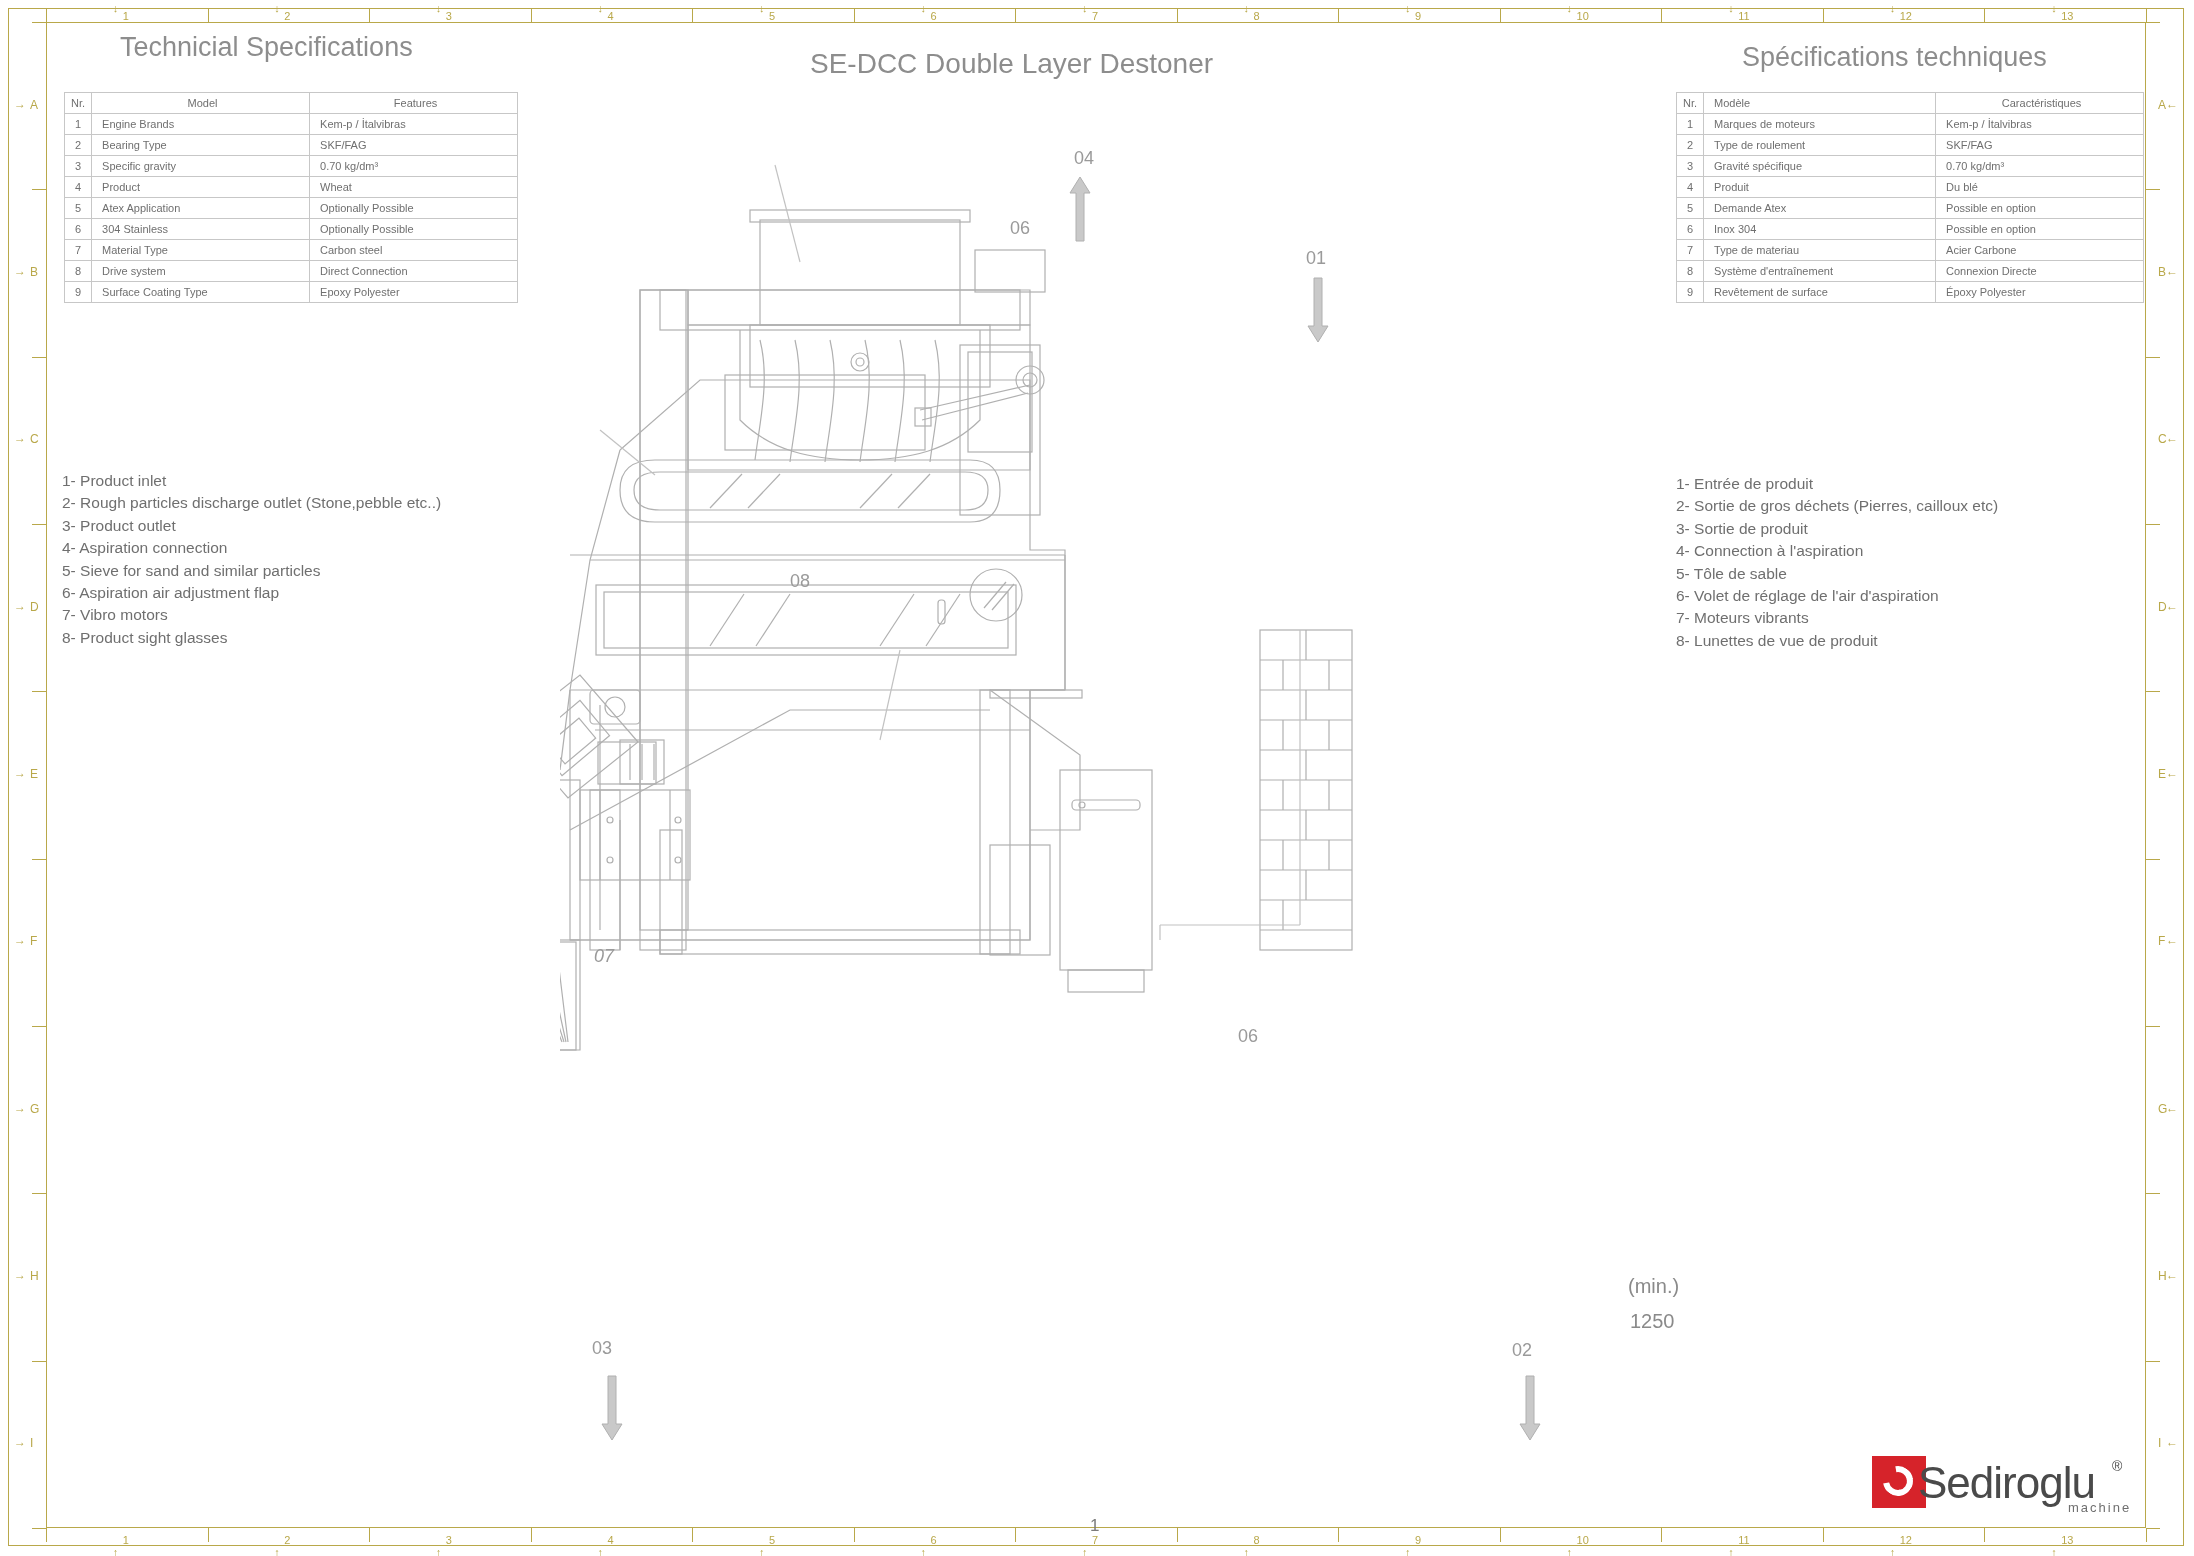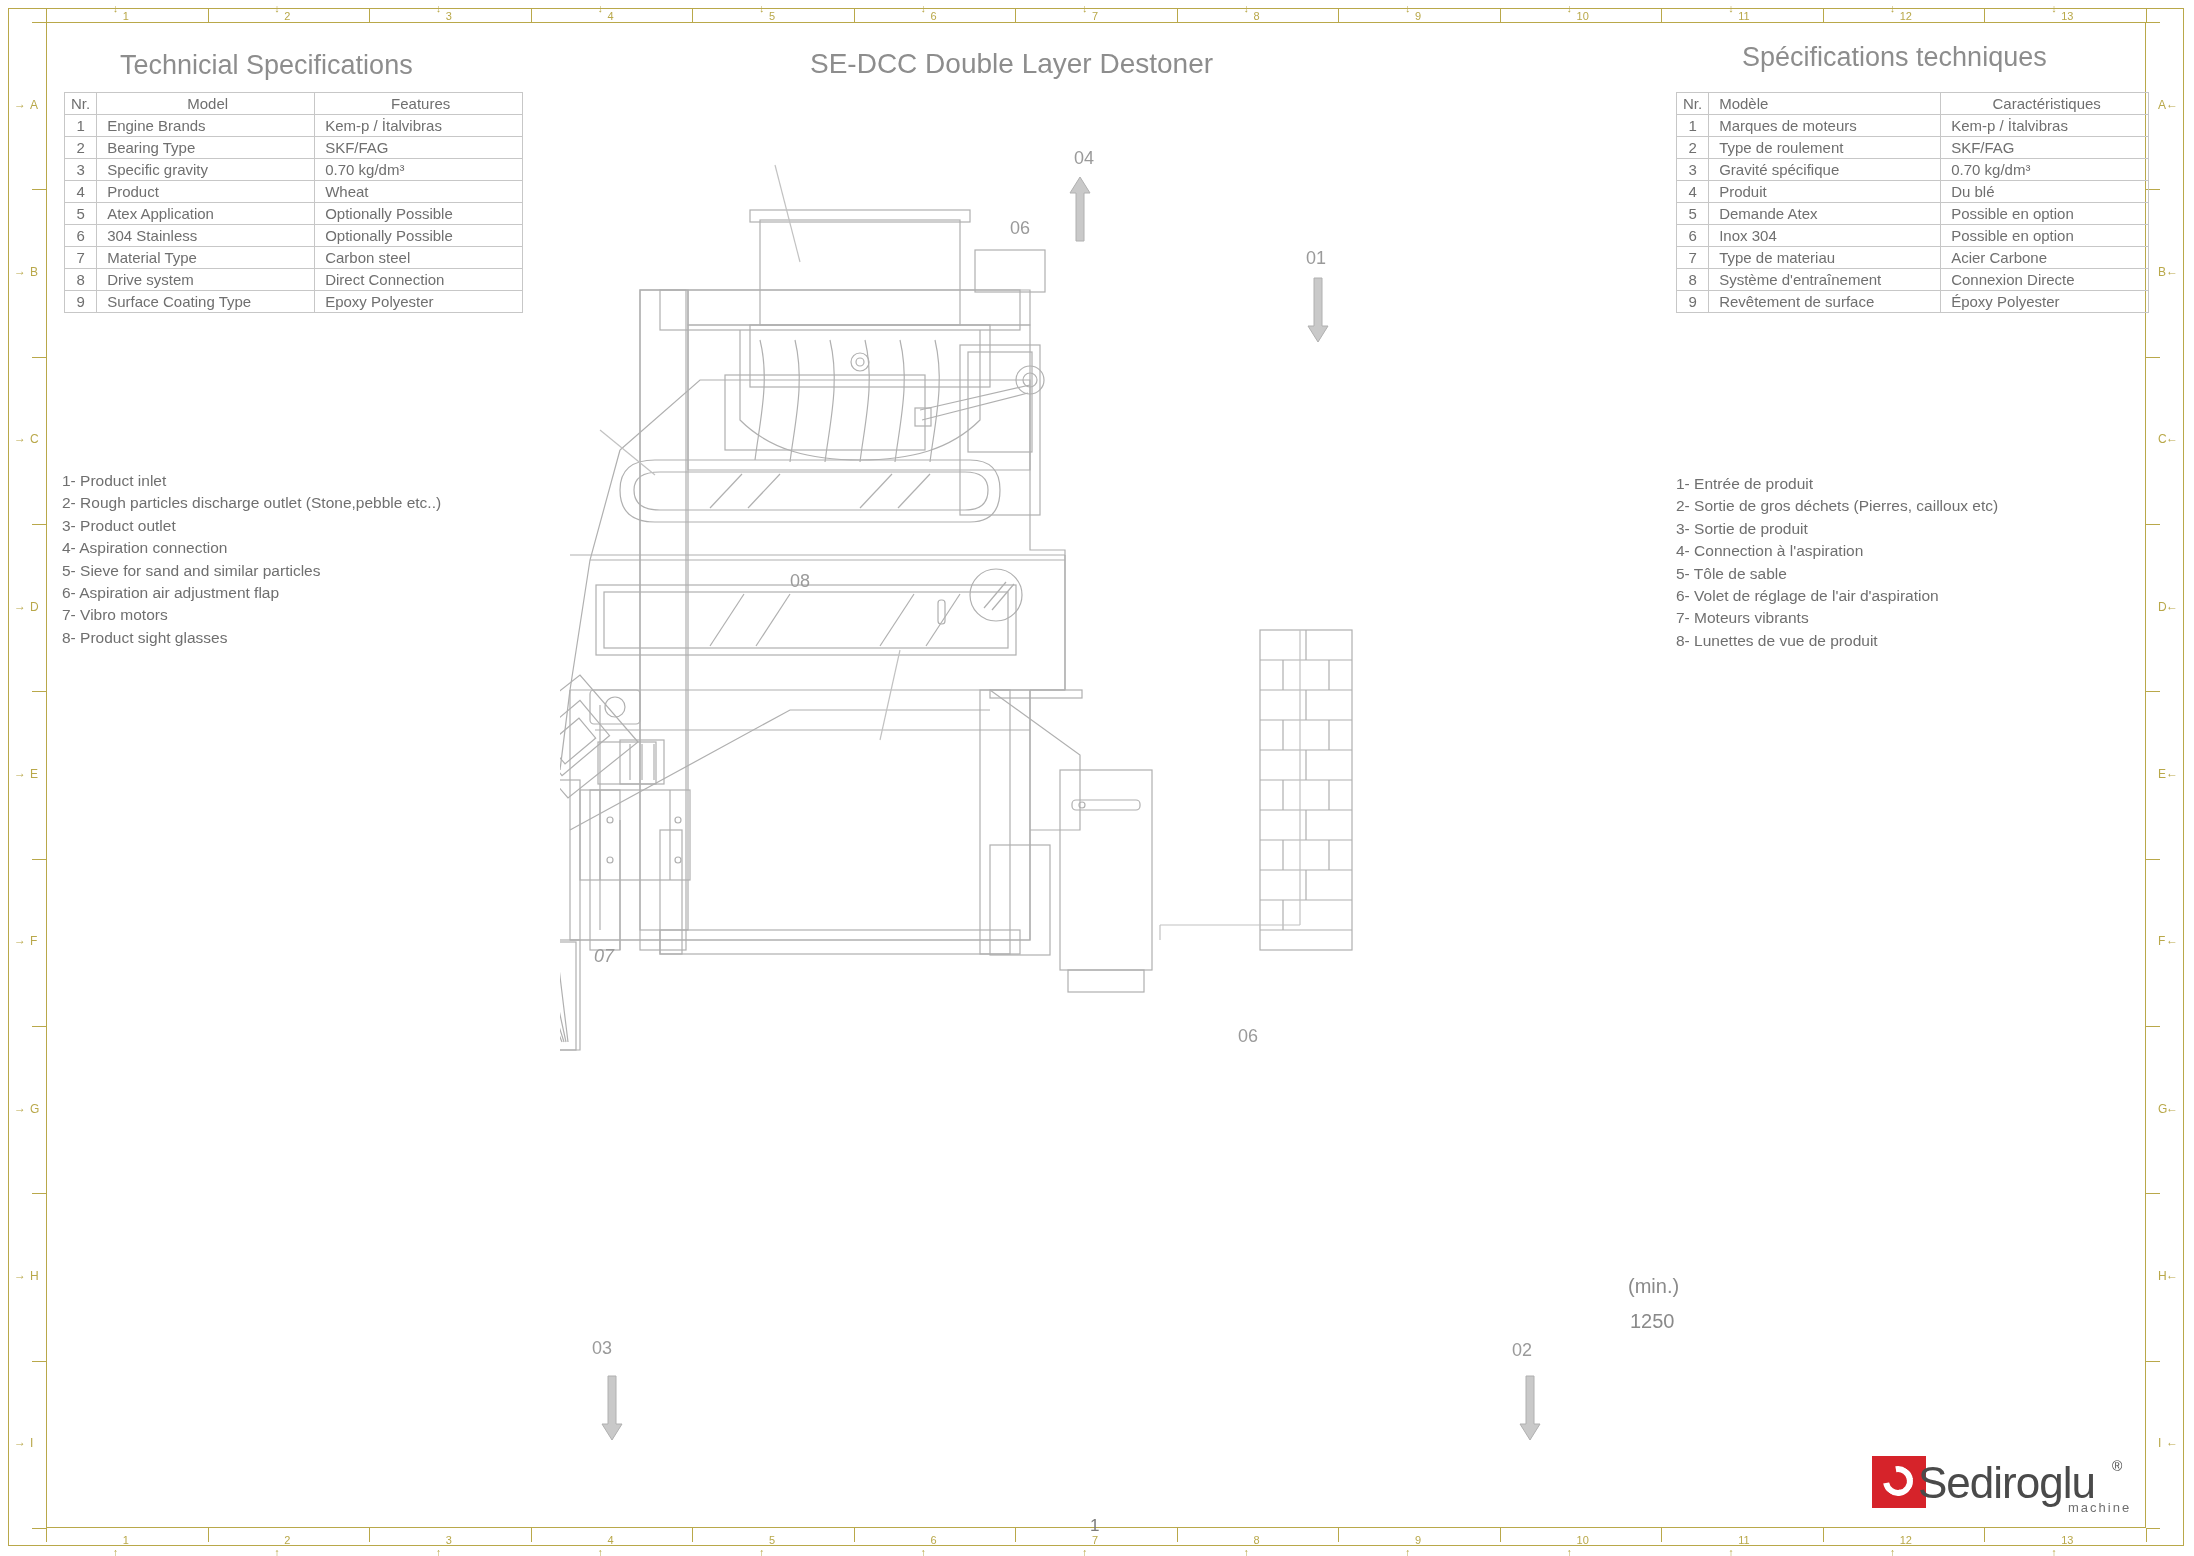--- a/index.html
+++ b/index.html
@@ -8,26 +8,26 @@
   
   .frame-outer{position:absolute;left:8px;top:8px;width:2176px;height:1538px;border:1px solid #b9a84a;box-sizing:border-box;}
   .frame-inner{position:absolute;left:46px;top:22px;width:2100px;height:1506px;border:1px solid #b9a84a;box-sizing:border-box;}
 
   .tick{position:absolute;background:#b9a84a;}
   .tick-label{position:absolute;font-size:11px;color:#b9a84a;font-family:"Liberation Sans",sans-serif;}
   .zone-label{position:absolute;font-size:12px;color:#b9a84a;}
 
   
   .heading{position:absolute;font-size:27px;color:#8d8d8d;font-weight:400;white-space:nowrap;}
-  #title-left{left:120px;top:50px;}
+  #title-left{left:120px;top:32px;}
   #title-center{left:810px;top:48px;font-size:28px;}
   #title-right{left:1742px;top:42px;}
 
   
-  table.spec{position:absolute;border-collapse:collapse;font-size:15px;color:#6f6f6f;}
+  table.spec{position:absolute;border-collapse:collapse;font-size:11px;color:#6f6f6f;}
   table.spec td,table.spec th{border:1px solid #c7c7c7;padding:2px 6px;font-weight:400;height:21px;box-sizing:border-box;}
   table.spec th{text-align:center;color:#6f6f6f;font-weight:400;}
   table.spec .c-nr{width:26px;text-align:center;}
   table.spec .c-model{width:218px;text-align:left;padding-left:10px;}
   table.spec .c-feat{width:208px;text-align:left;padding-left:10px;}
   #spec-left{left:64px;top:92px;}
   #spec-right{left:1676px;top:92px;}
   #spec-right .c-model{width:232px;}
   #spec-right .c-feat{width:208px;}
 

